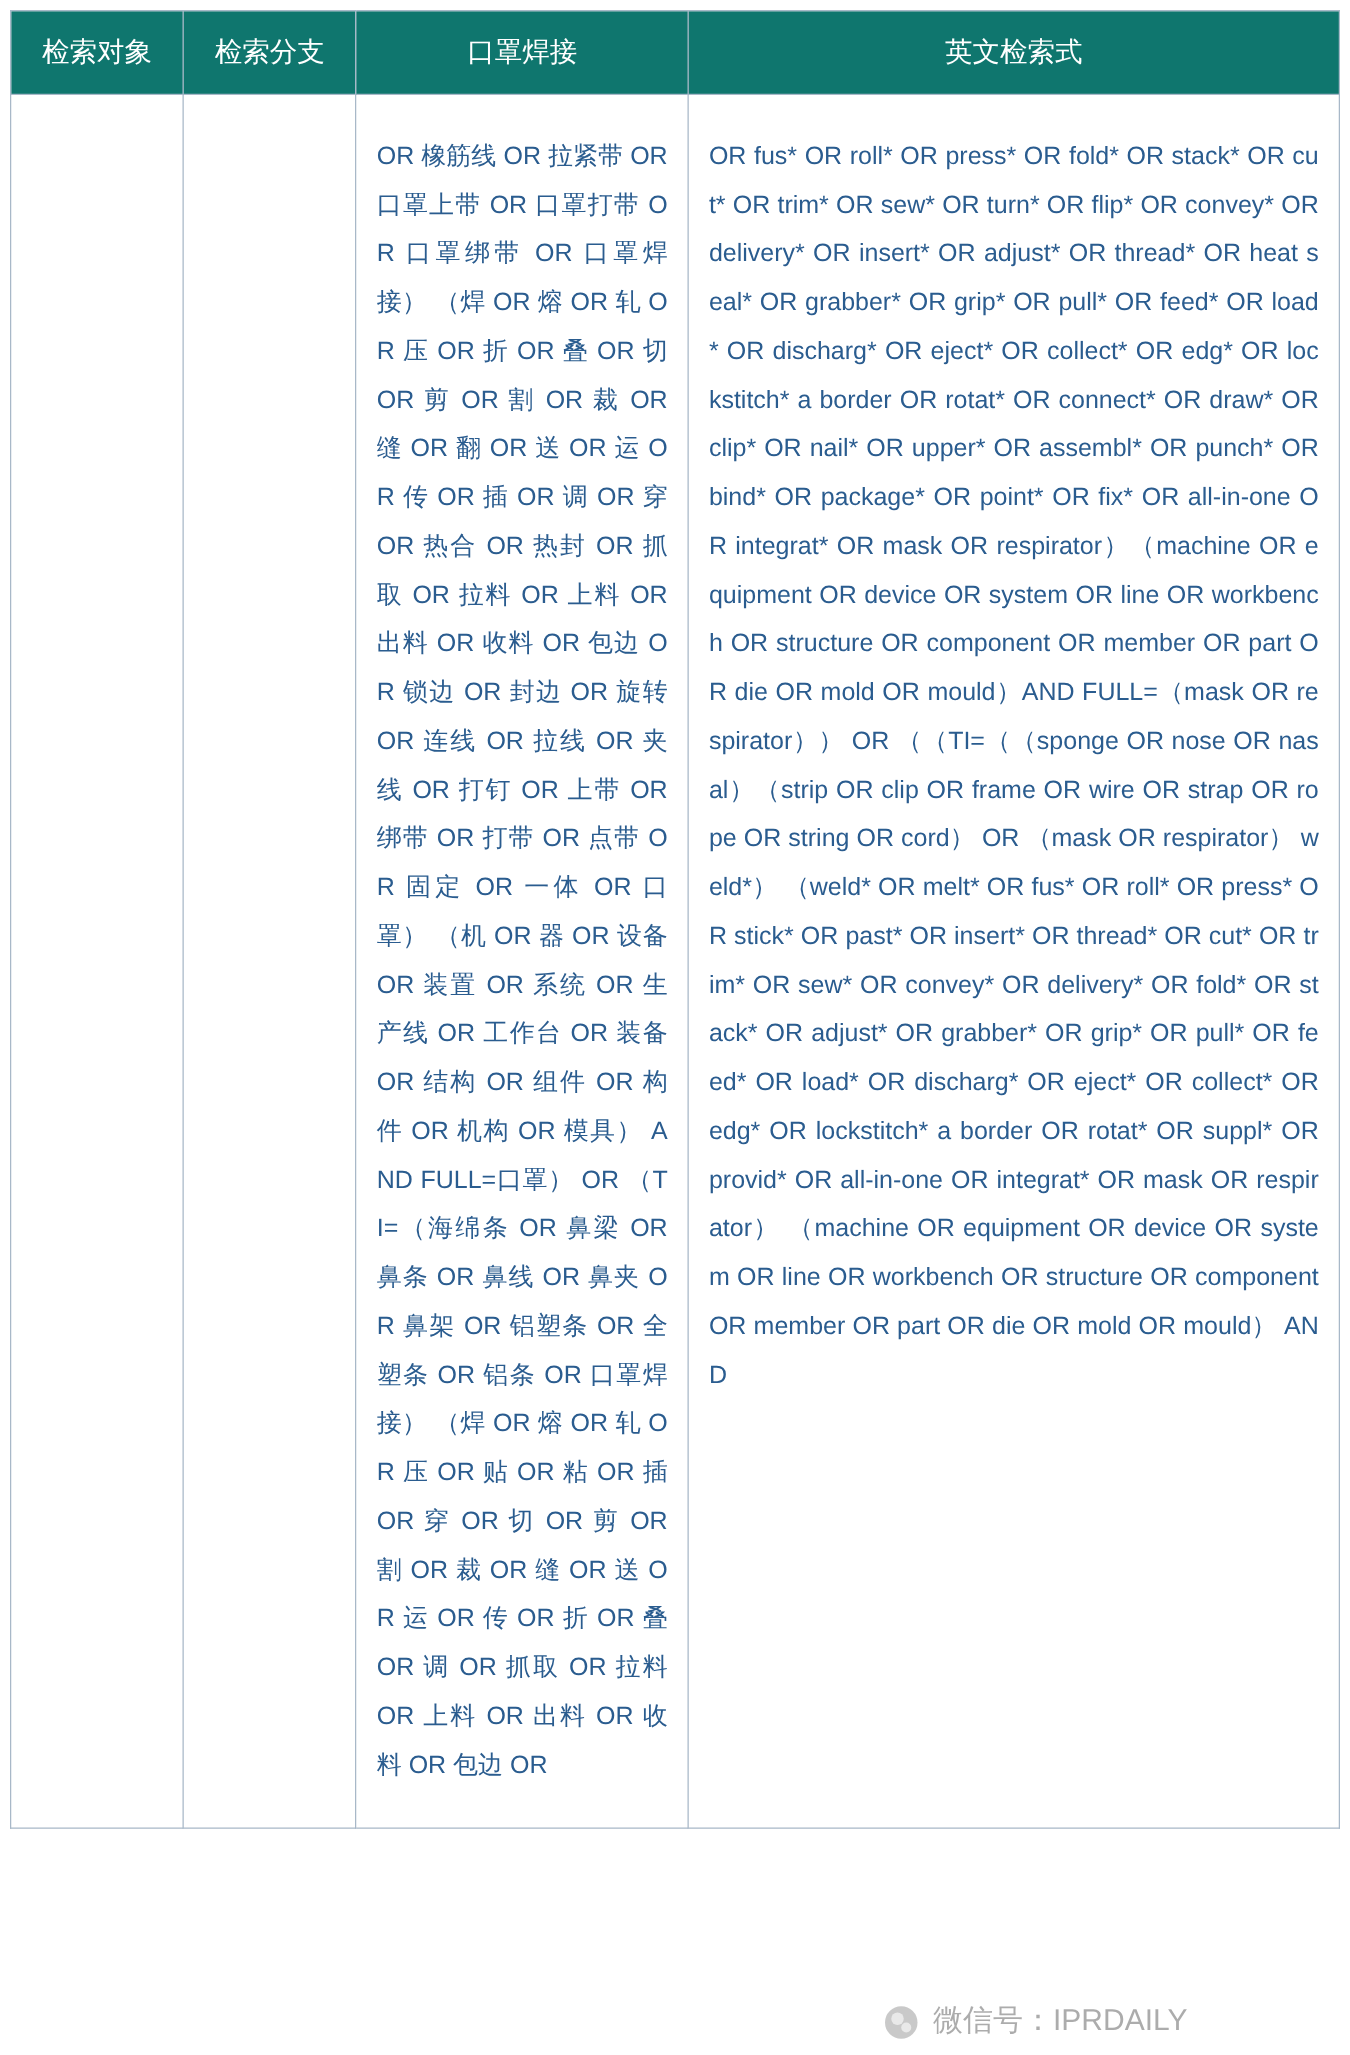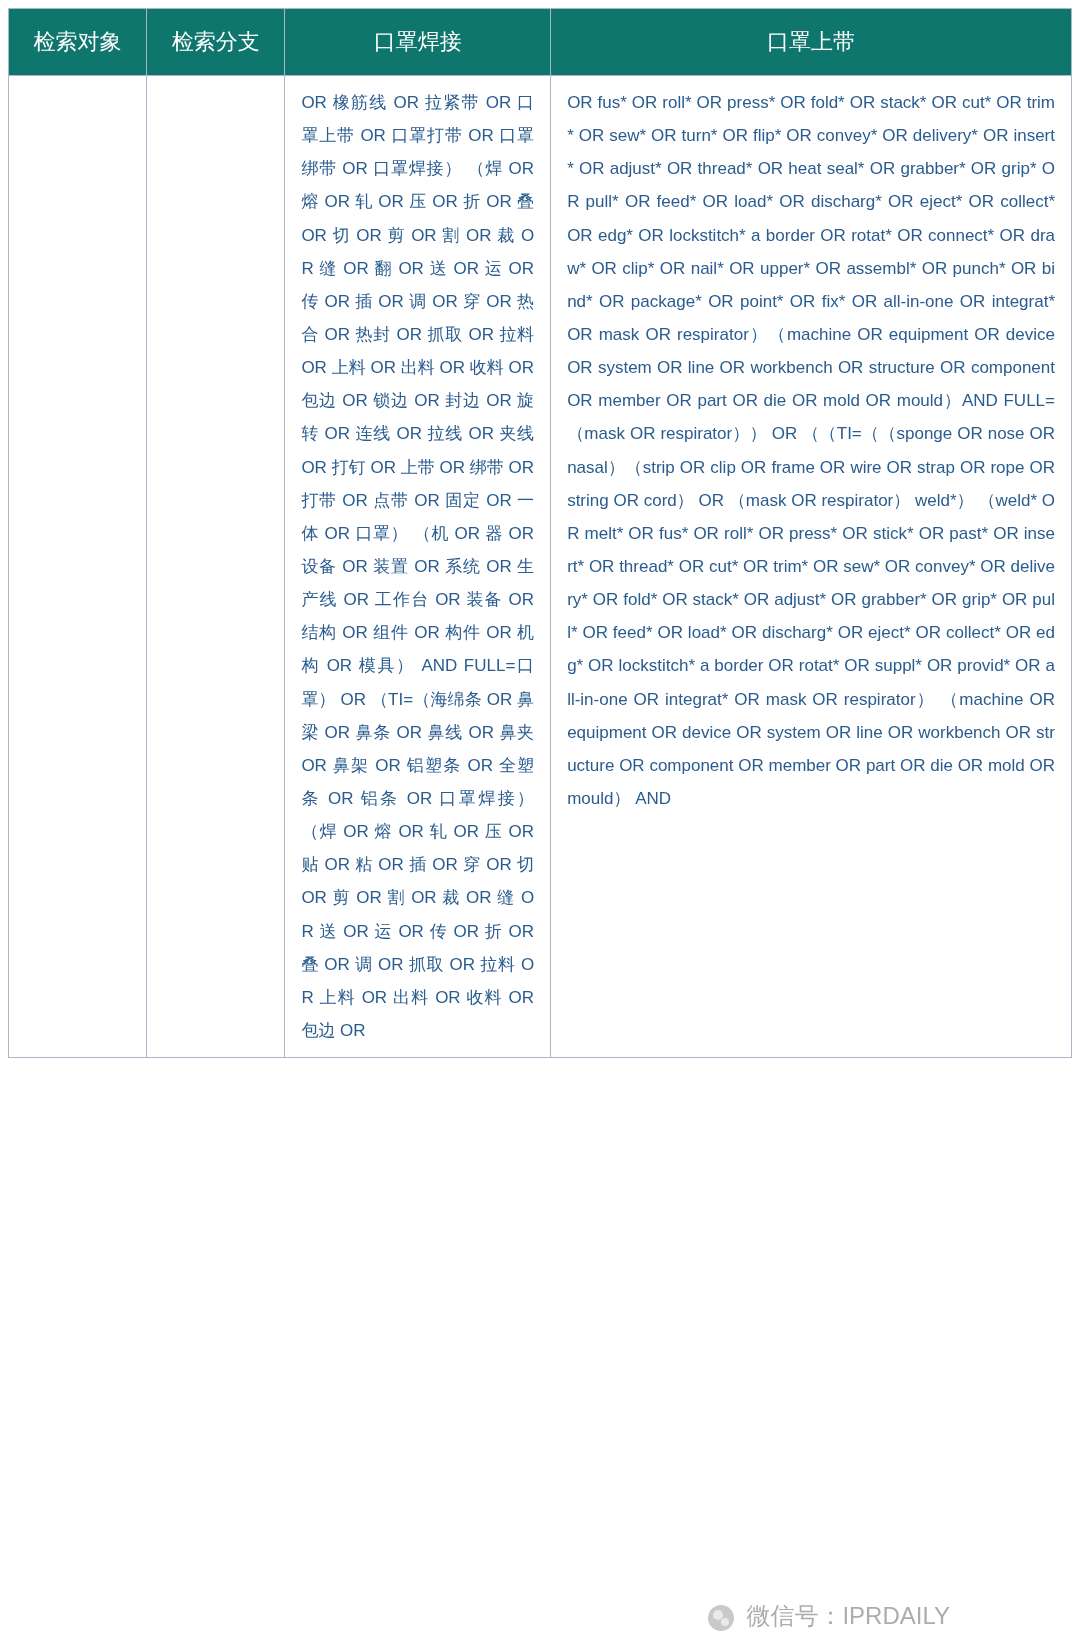--- a/index.html
+++ b/index.html
@@ -28,22 +28,22 @@
       font-size: 22px;
       padding: 18px 8px;
       text-align: center;
       vertical-align: middle;
     }
     .col1 { width: 13%; }
     .col2 { width: 13%; }
     .col3 { width: 25%; }
     .col4 { width: 49%; }
     td.content {
-      padding: 10px 16px;
-      font-size: 17px;
+      padding: 30px 16px;
+      font-size: 20px;
       line-height: 1.95;
       color: #2a5c8f;
       text-align: justify;
       text-justify: inter-ideograph;
       word-break: break-all;
     }
     td.empty {
       background: #fff;
     }
     .watermark {
@@ -89,21 +89,21 @@
     <col class="col1">
     <col class="col2">
     <col class="col3">
     <col class="col4">
   </colgroup>
   <thead>
     <tr>
       <th>检索对象</th>
       <th>检索分支</th>
       <th>口罩焊接</th>
-      <th>口罩上带</th>
+      <th>英文检索式</th>
     </tr>
   </thead>
   <tbody>
     <tr>
       <td class="empty"></td>
       <td class="empty"></td>
       <td class="content">OR 橡筋线 OR 拉紧带 OR 口罩上带 OR 口罩打带 OR 口罩绑带 OR 口罩焊接） （焊 OR 熔 OR 轧 OR 压 OR 折 OR 叠 OR 切 OR 剪 OR 割 OR 裁 OR 缝 OR 翻 OR 送 OR 运 OR 传 OR 插 OR 调 OR 穿 OR 热合 OR 热封 OR 抓取 OR 拉料 OR 上料 OR 出料 OR 收料 OR 包边 OR 锁边 OR 封边 OR 旋转 OR 连线 OR 拉线 OR 夹线 OR 打钉 OR 上带 OR 绑带 OR 打带 OR 点带 OR 固定 OR 一体 OR 口罩） （机 OR 器 OR 设备 OR 装置 OR 系统 OR 生产线 OR 工作台 OR 装备 OR 结构 OR 组件 OR 构件 OR 机构 OR 模具） AND FULL=口罩） OR （TI=（海绵条 OR 鼻梁 OR 鼻条 OR 鼻线 OR 鼻夹 OR 鼻架 OR 铝塑条 OR 全塑条 OR 铝条 OR 口罩焊接） （焊 OR 熔 OR 轧 OR 压 OR 贴 OR 粘 OR 插 OR 穿 OR 切 OR 剪 OR 割 OR 裁 OR 缝 OR 送 OR 运 OR 传 OR 折 OR 叠 OR 调 OR 抓取 OR 拉料 OR 上料 OR 出料 OR 收料 OR 包边 OR</td>
       <td class="content">OR fus* OR roll* OR press* OR fold* OR stack* OR cut* OR trim* OR sew* OR turn* OR flip* OR convey* OR delivery* OR insert* OR adjust* OR thread* OR heat seal* OR grabber* OR grip* OR pull* OR feed* OR load* OR discharg* OR eject* OR collect* OR edg* OR lockstitch* a border OR rotat* OR connect* OR draw* OR clip* OR nail* OR upper* OR assembl* OR punch* OR bind* OR package* OR point* OR fix* OR all-in-one OR integrat* OR mask OR respirator）（machine OR equipment OR device OR system OR line OR workbench OR structure OR component OR member OR part OR die OR mold OR mould）AND FULL=（mask OR respirator）） OR （（TI=（（sponge OR nose OR nasal）（strip OR clip OR frame OR wire OR strap OR rope OR string OR cord） OR （mask OR respirator） weld*） （weld* OR melt* OR fus* OR roll* OR press* OR stick* OR past* OR insert* OR thread* OR cut* OR trim* OR sew* OR convey* OR delivery* OR fold* OR stack* OR adjust* OR grabber* OR grip* OR pull* OR feed* OR load* OR discharg* OR eject* OR collect* OR edg* OR lockstitch* a border OR rotat* OR suppl* OR provid* OR all-in-one OR integrat* OR mask OR respirator） （machine OR equipment OR device OR system OR line OR workbench OR structure OR component OR member OR part OR die OR mold OR mould） AND</td>
     </tr>
   </tbody>

